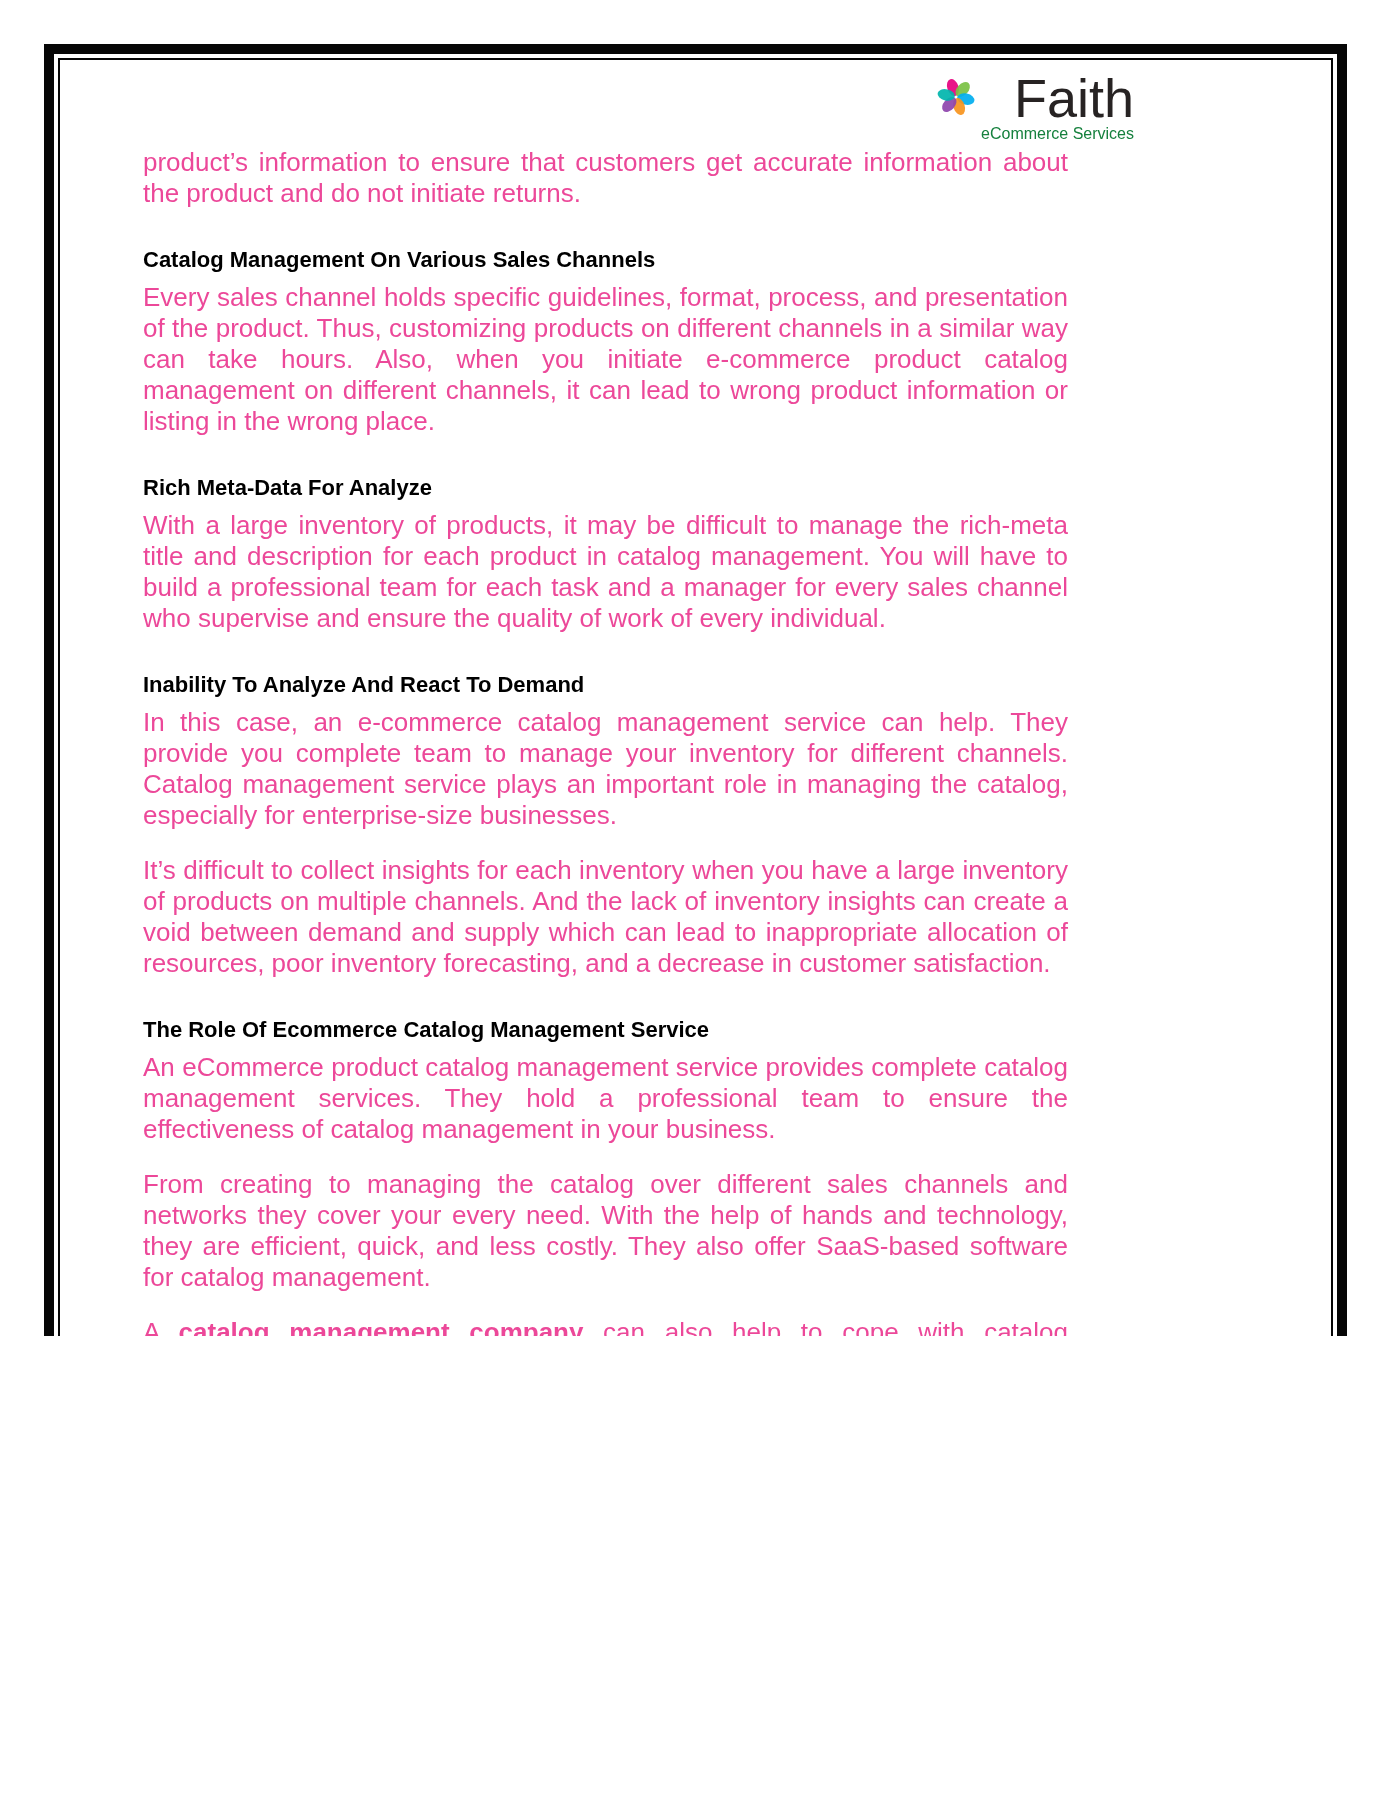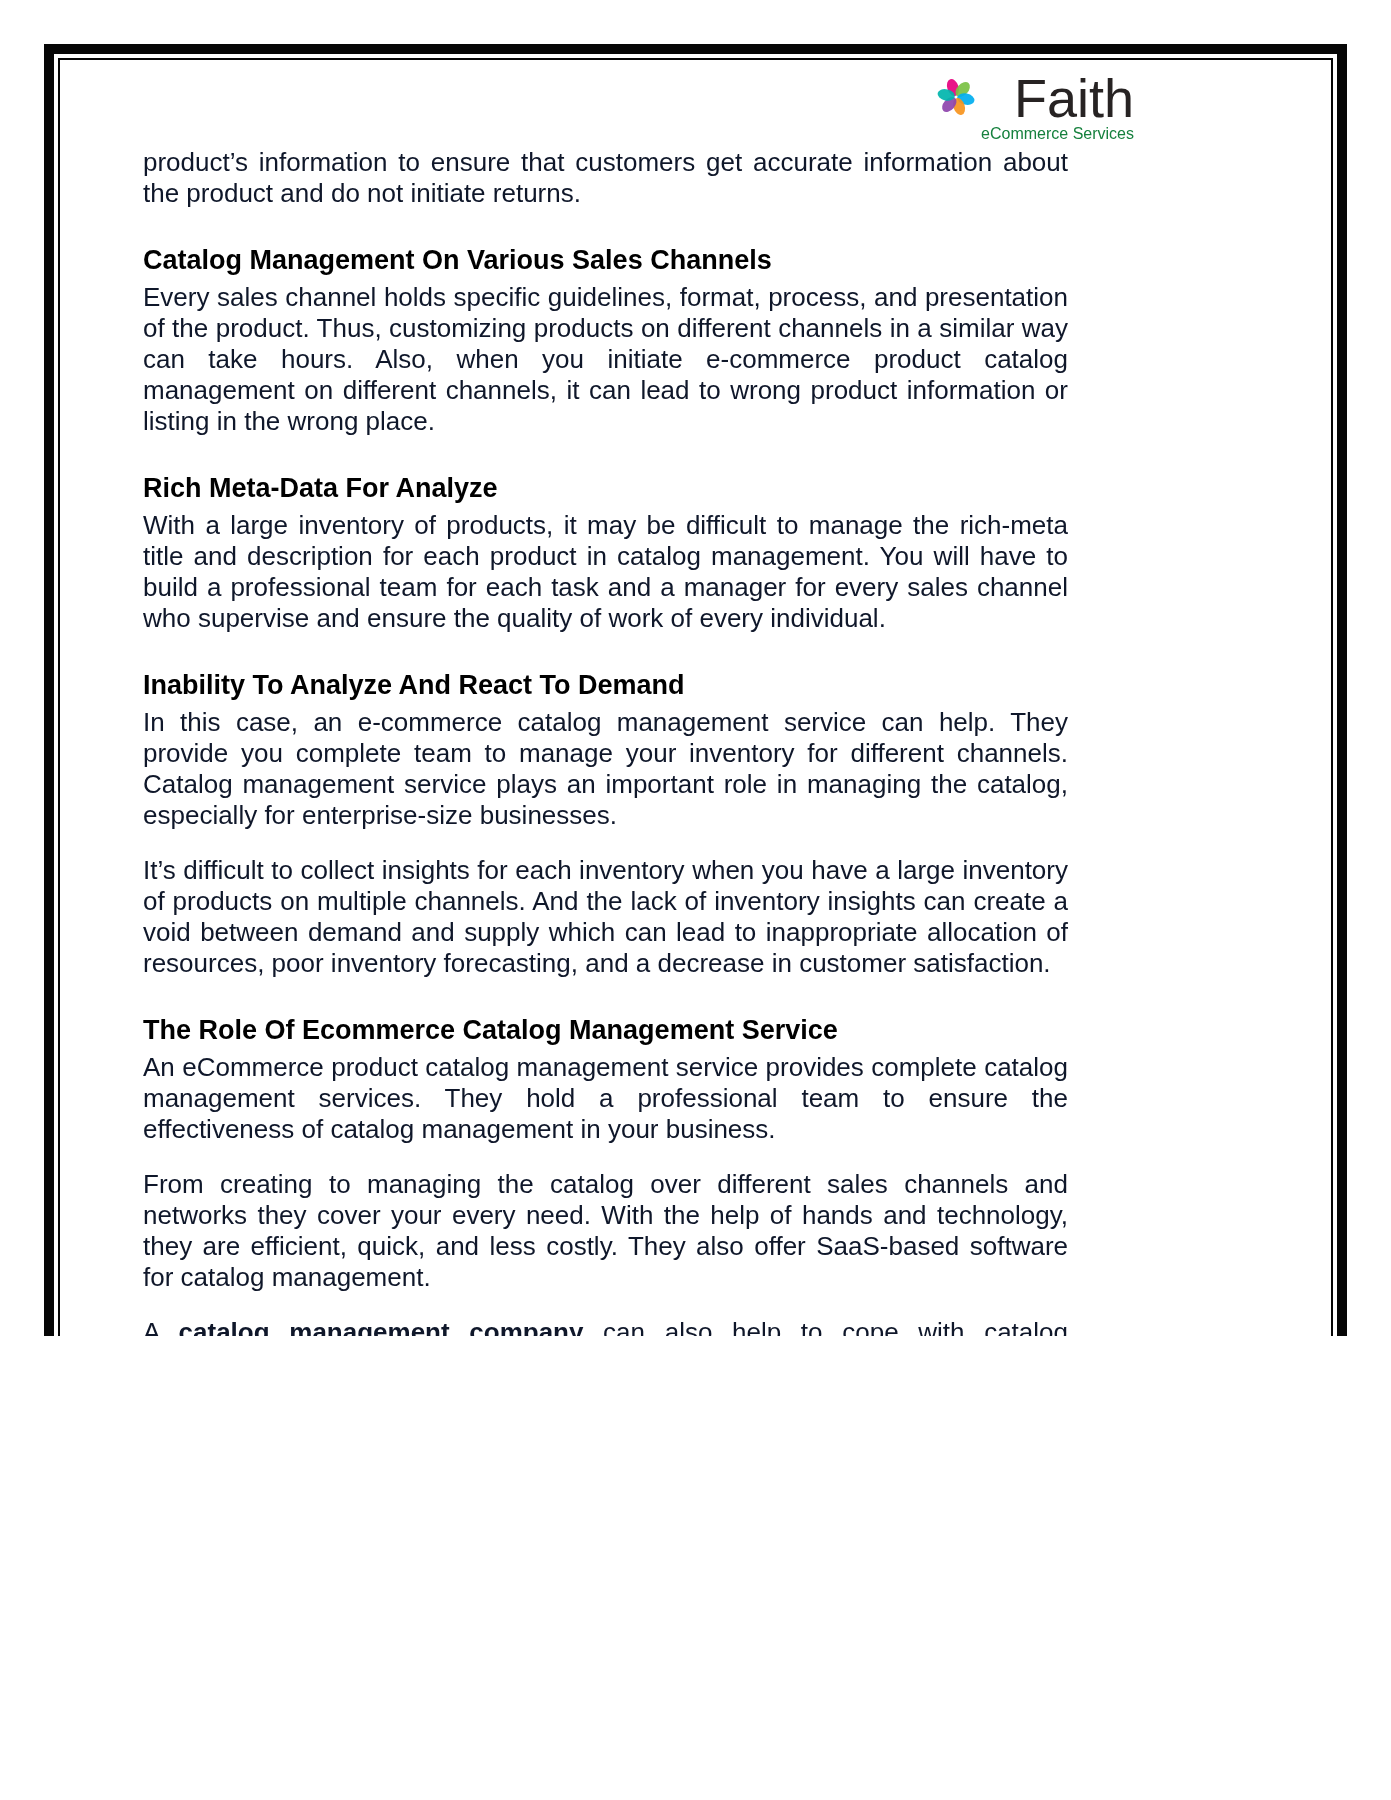--- a/index.html
+++ b/index.html
@@ -62,25 +62,25 @@
     color: #15803d;
     margin-top: 1px;
   }
 
   
   p.body {
     font-size: 26px;
     line-height: 31px;
     text-align: justify;
     margin: 0 0 24px 0;
-    color: #0f172a;
+    color: #ec4899;
   }
   p.body.cut { text-align-last: justify; margin-bottom: 17px; }
   h2.sec {
-    font-size: 27px;
+    font-size: 22px;
     line-height: 38px;
     font-weight: 700;
     color: #000000;
     margin: 8px 0 3px 0;
   }
   strong { font-weight: 700; }
 
   
   .footer {
     margin-top: auto;

